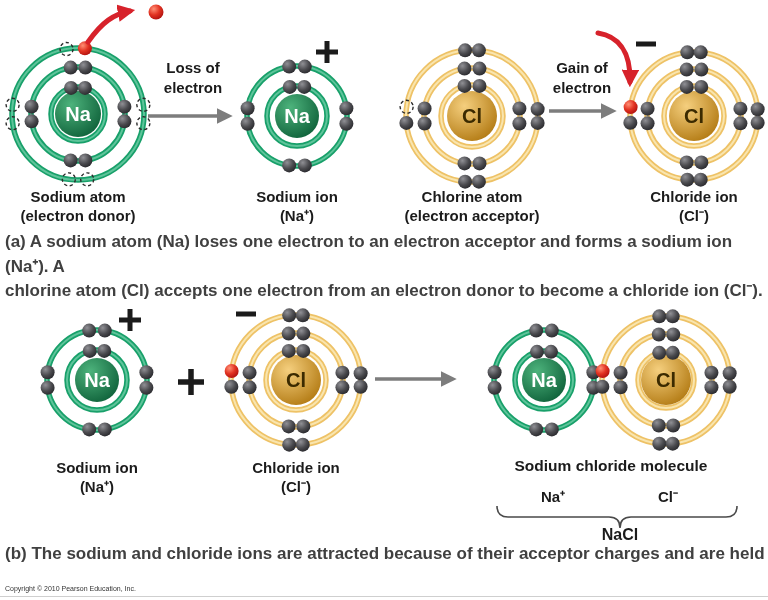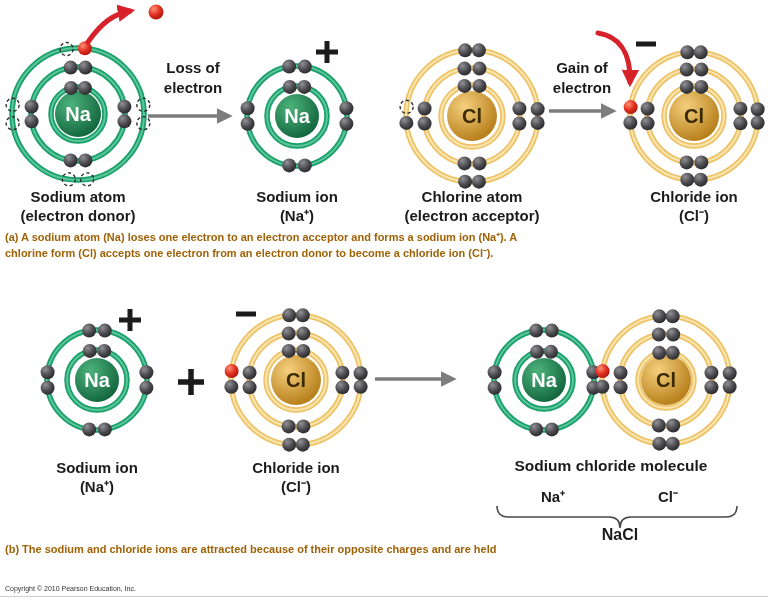--- a/index.html
+++ b/index.html
@@ -1,20 +1,20 @@
 <!DOCTYPE html>
 <html><head>
 <meta charset="utf-8">
 <style>
   html,body{margin:0;padding:0;background:#ffffff;}
   .stage{position:relative;width:768px;height:600px;background:#ffffff;
          font-family:"Liberation Sans",sans-serif;overflow:hidden;}
   #diagram{position:absolute;left:0;top:0;}
-  .cap{position:absolute;left:5px;width:760px;font-weight:700;font-size:11px;
-       line-height:1.45;color:#a16207;}
+  .cap{position:absolute;left:5px;width:760px;font-weight:700;font-size:17px;
+       line-height:1.45;color:#404040;}
   .cap span{display:block;}
   .cap-a{top:230px;}
   .cap-b{top:542px;}
   .copyright{position:absolute;left:5px;top:585px;font-size:7px;color:#333;font-weight:400;}
   .bottom-line{position:absolute;left:0;top:596px;width:768px;height:1px;background:#cfcfcf;}
 </style>
 </head>
 <body>
 
 <div class="stage">
@@ -281,22 +281,22 @@
       <text x="296" y="492" text-anchor="middle" font-size="15" font-weight="bold" fill="#1b1b1b">(Cl⁻)</text>
       <text x="611" y="471" text-anchor="middle" font-size="15.5" font-weight="bold" fill="#1b1b1b">Sodium chloride molecule</text>
       <text x="553" y="502" text-anchor="middle" font-size="15" font-weight="bold" fill="#1b1b1b">Na⁺</text>
       <text x="668" y="502" text-anchor="middle" font-size="15" font-weight="bold" fill="#1b1b1b">Cl⁻</text>
       <text x="620" y="540" text-anchor="middle" font-size="16" font-weight="bold" fill="#1b1b1b">NaCl</text>
       <path d="M 497 506 Q 497 517 508 517 L 609 517 Q 620 517 620 528 Q 620 517 631 517 L 726 517 Q 737 517 737 506" fill="none" stroke="#4a4a4a" stroke-width="1.6"></path>
     </svg>
 
   <div class="cap cap-a">
     <span>(a) A sodium atom (Na) loses one electron to an electron acceptor and forms a sodium ion (Na⁺). A</span>
-    <span>chlorine form (Cl) accepts one electron from an electron donor to become a chloride ion (Cl⁻).</span>
+    <span>chlorine atom (Cl) accepts one electron from an electron donor to become a chloride ion (Cl⁻).</span>
   </div>
 
   <div class="cap cap-b">
-    <span>(b) The sodium and chloride ions are attracted because of their opposite charges and are held</span>
+    <span>(b) The sodium and chloride ions are attracted because of their acceptor charges and are held</span>
   </div>
 
   <div class="copyright">Copyright © 2010 Pearson Education, Inc.</div>
   <div class="bottom-line"></div>
 </div>
 
 </body></html>

